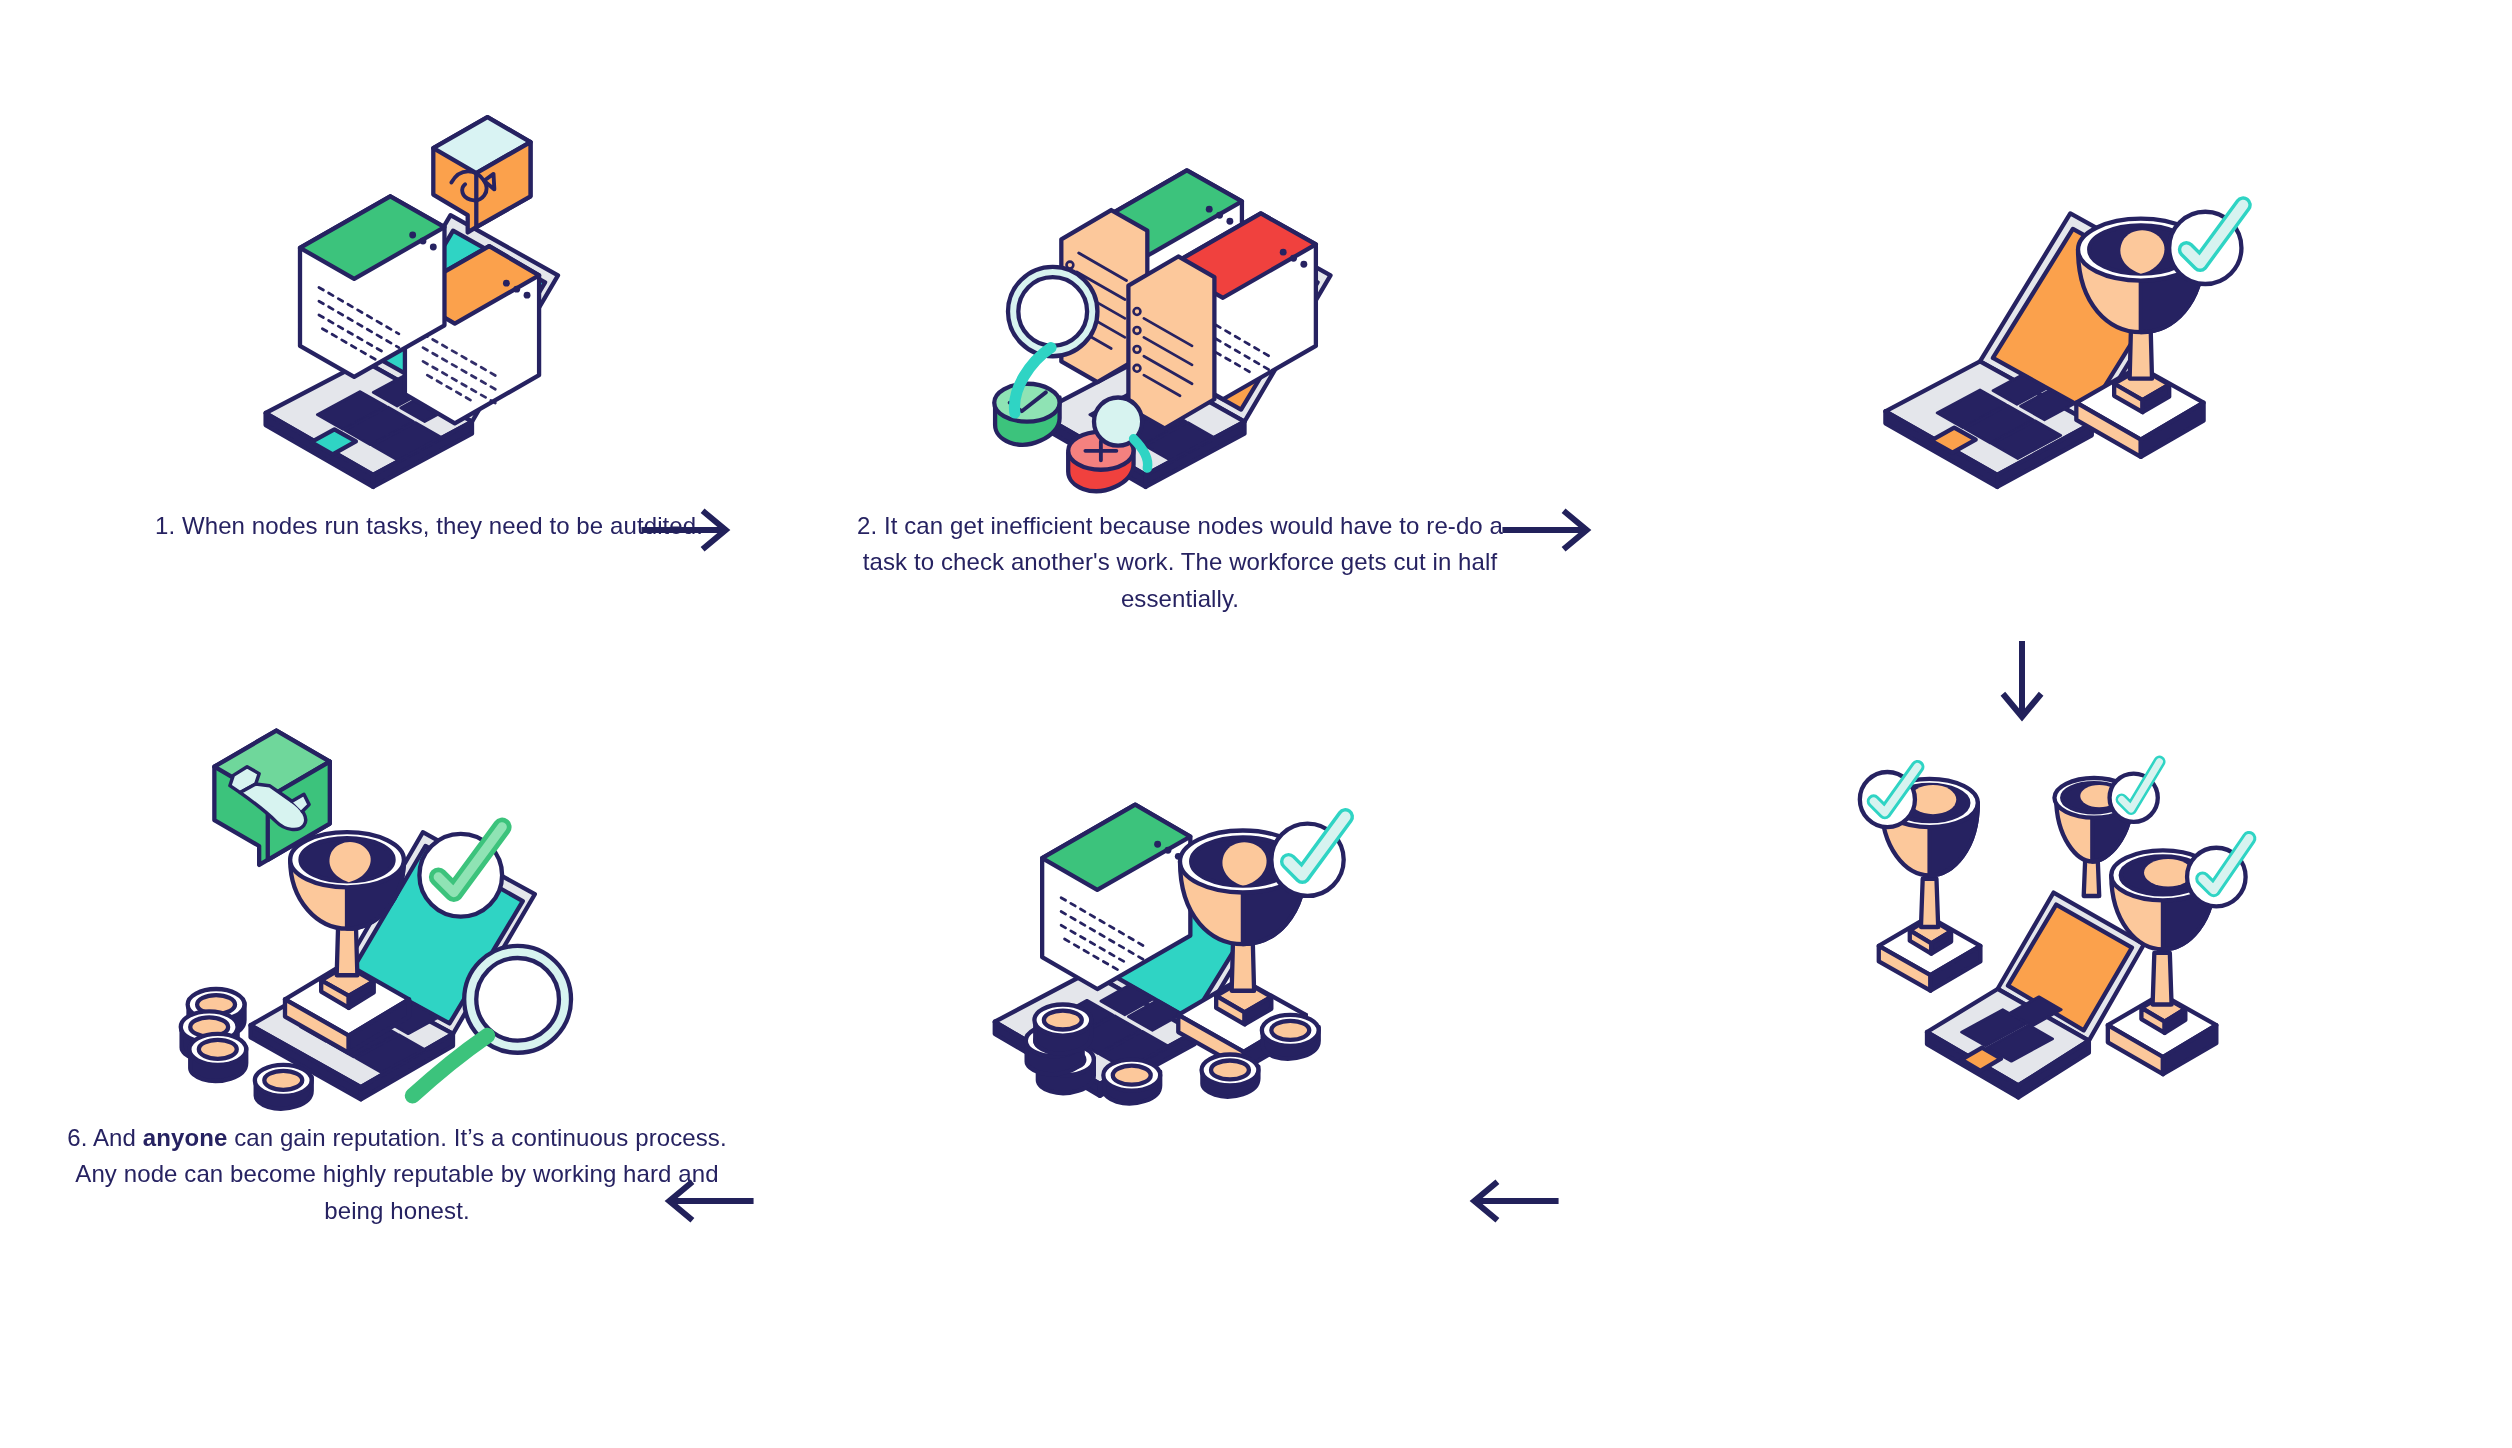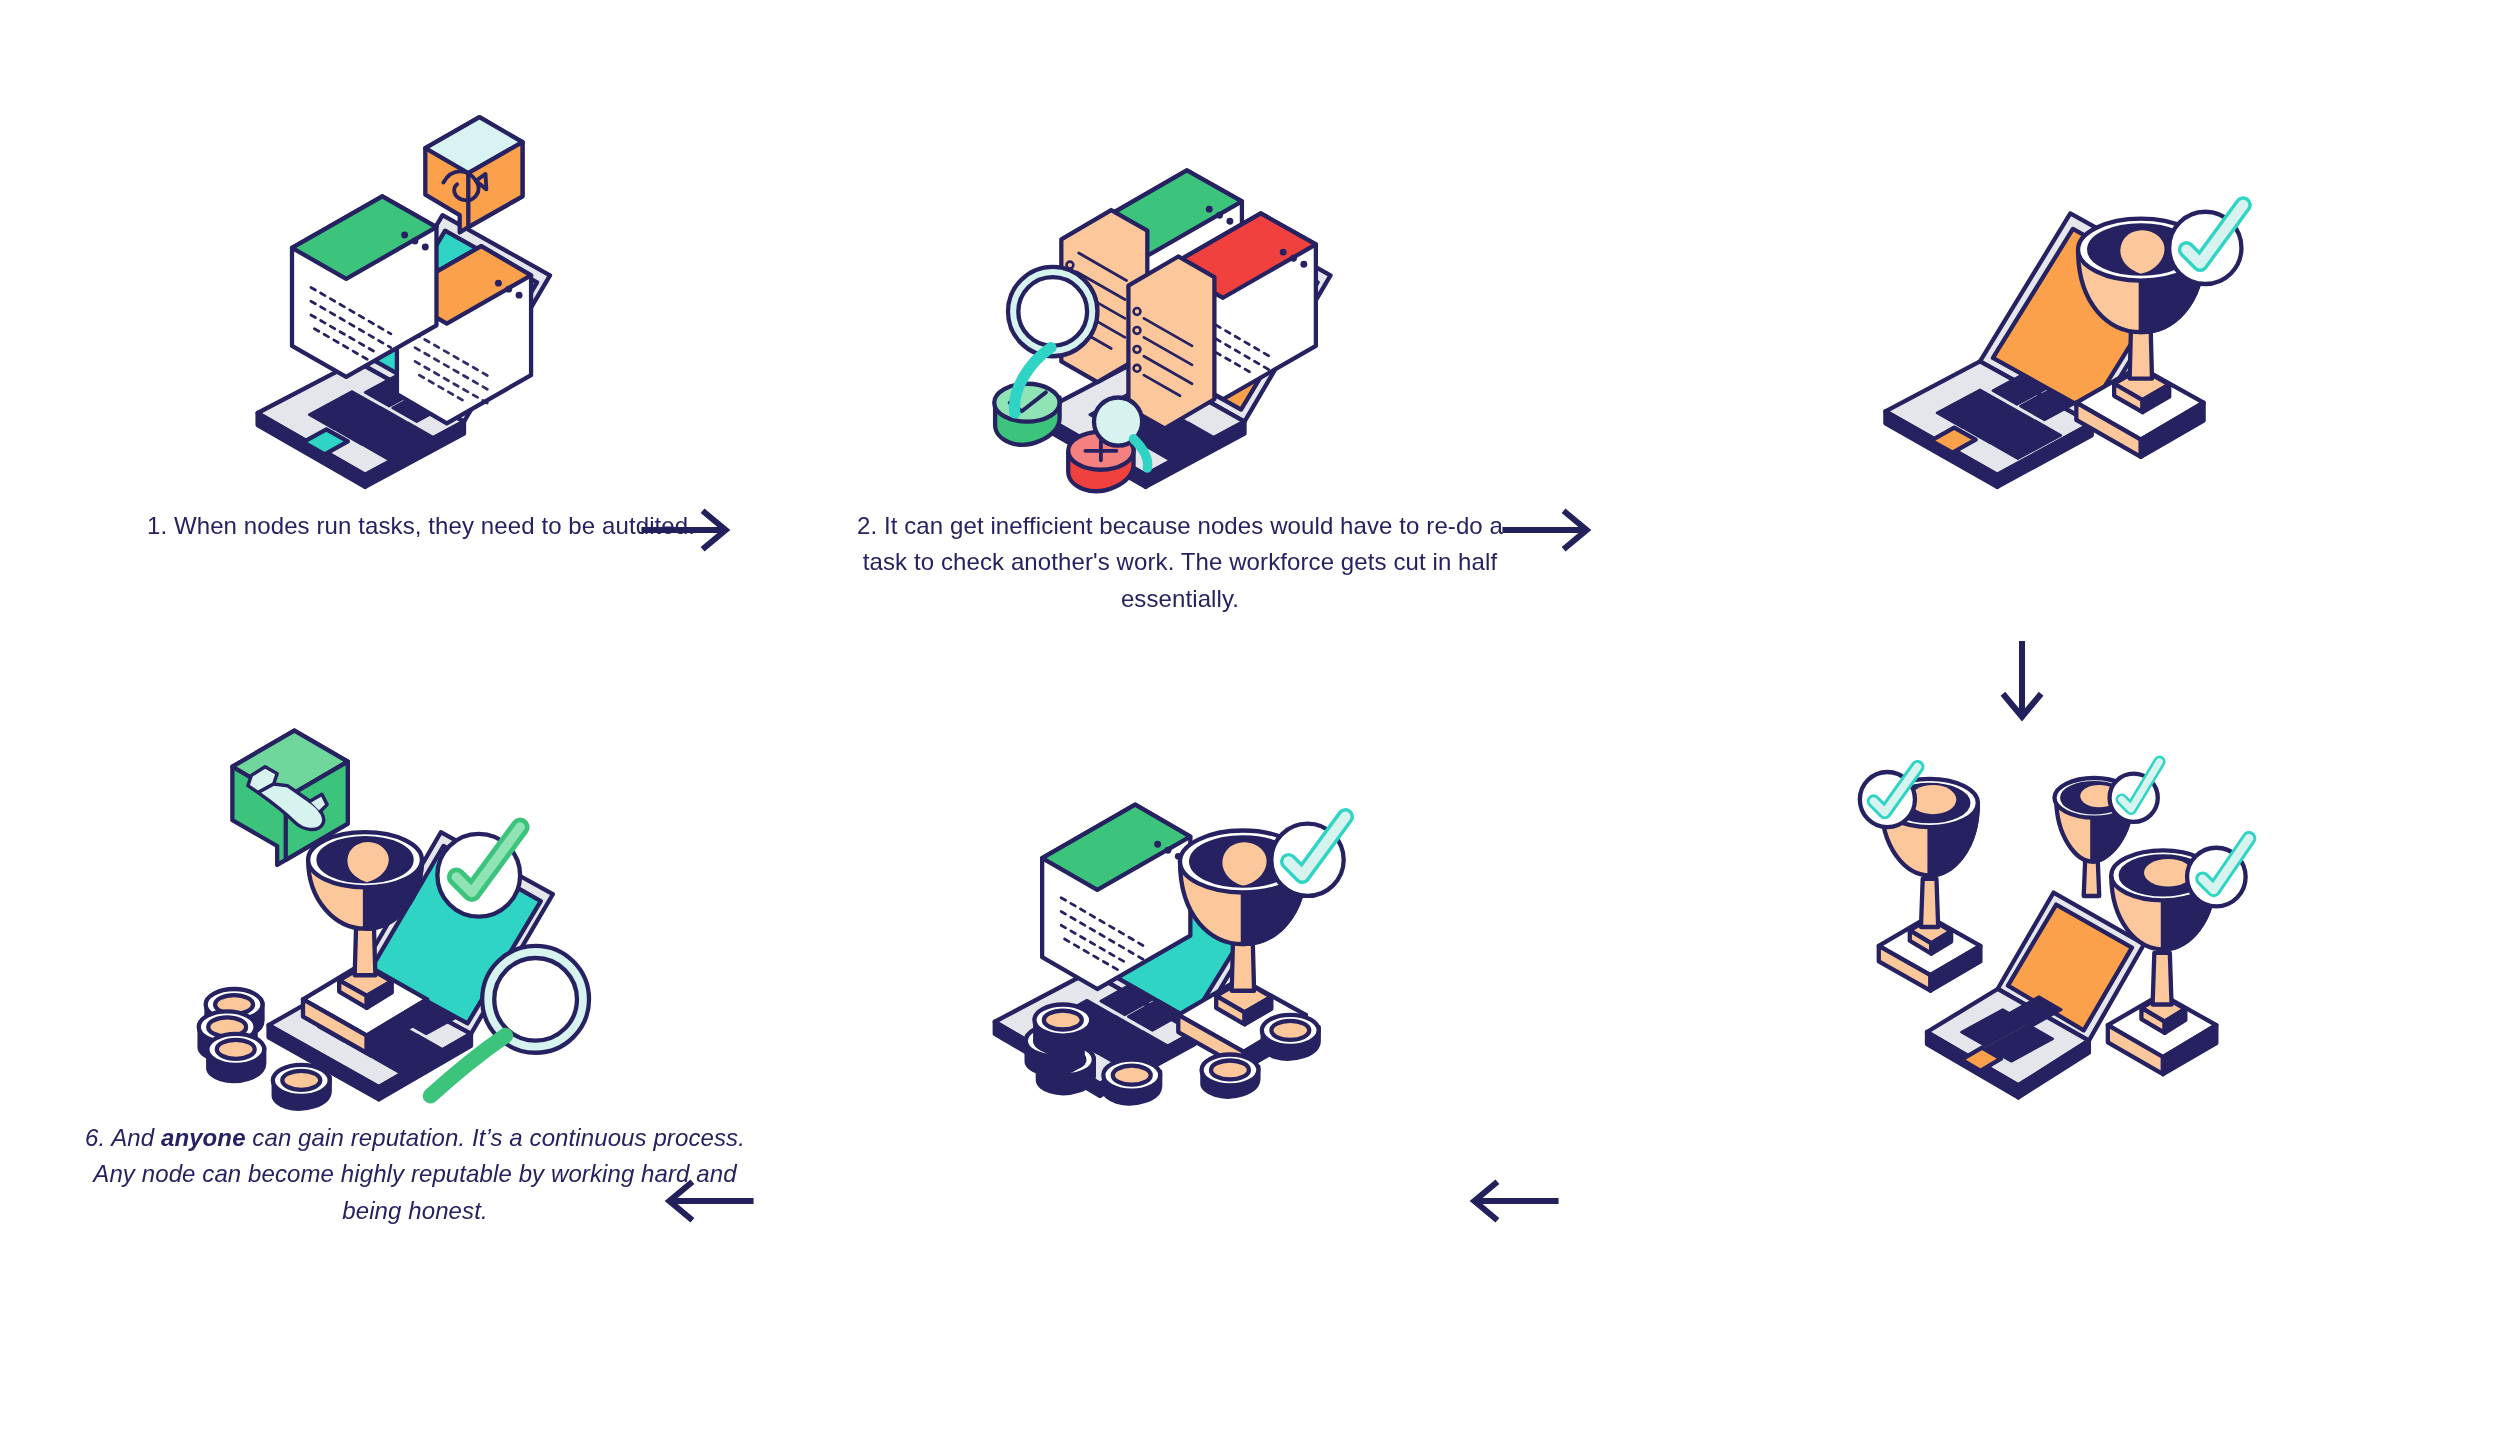--- a/index.html
+++ b/index.html
@@ -21,26 +21,26 @@
     font-size:24px;
     line-height:1.52;
     color:#262261;
     letter-spacing:0.1px;
     padding:0 36px;
     box-sizing:border-box;
   }
   .caption b{font-weight:700;}
 
   
-  #cell-1{left:42px;  top:103px;}
+  #cell-1{left:50px;  top:103px;}
   #cell-2{left:801px; top:103px;}
   #cell-3{left:1687px;top:103px;}
   #cell-4{left:1687px;top:715px;}
   #cell-5{left:801px; top:715px;}
-  #cell-6{left:36px;  top:715px;font-style:italic;}
+  #cell-6{left:18px;  top:715px;}
 
   #cell-1 .illus{height:405px;}
   #cell-2 .illus{height:405px;}
   #cell-3 .illus{height:405px;}
   #cell-4 .illus{height:405px;}
   #cell-5 .illus{height:405px;}
   #cell-6 .illus{height:405px;}
 
   
   .arrow{position:absolute;}

